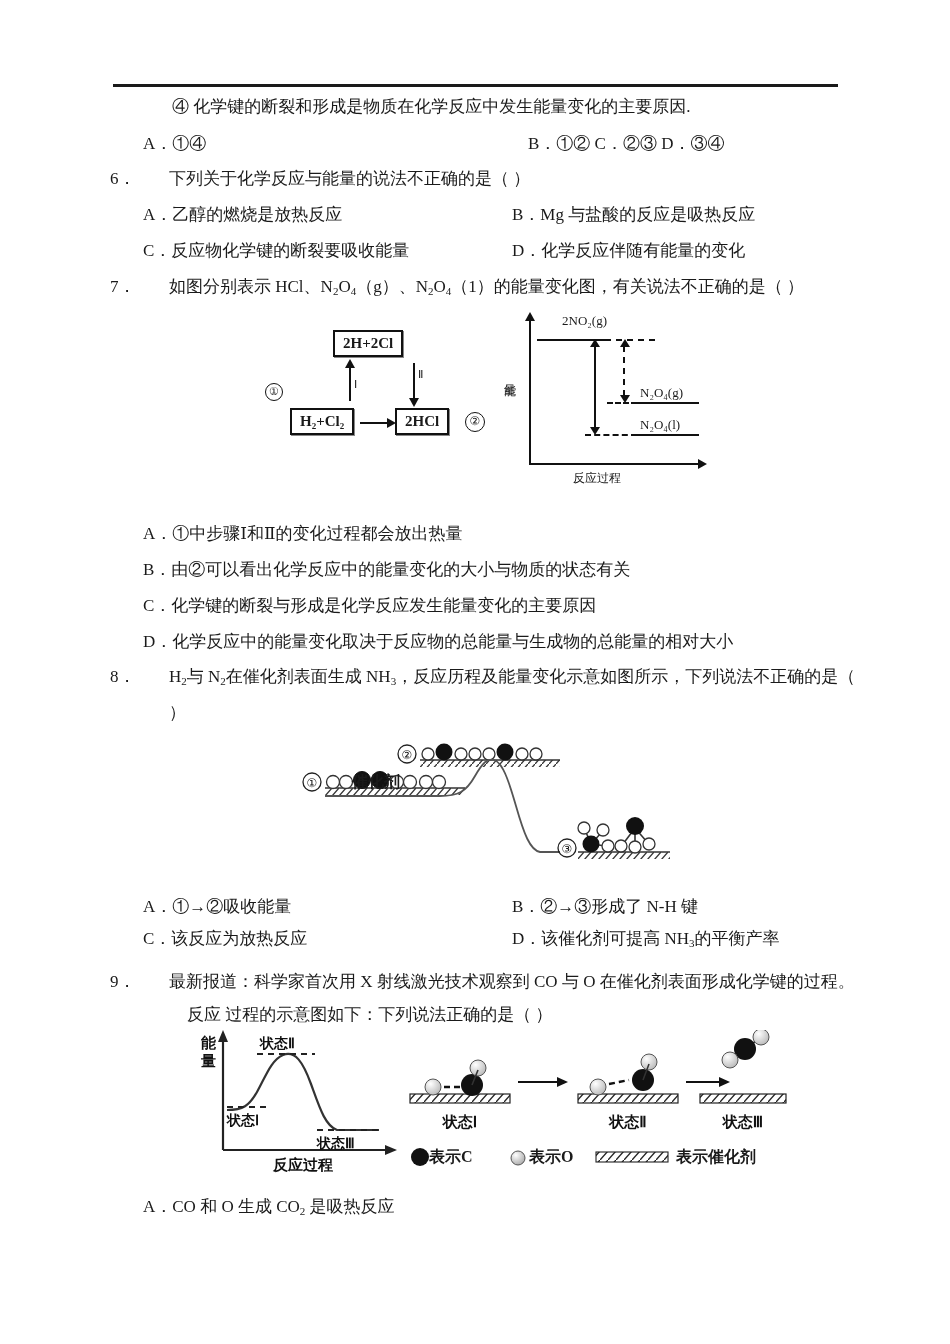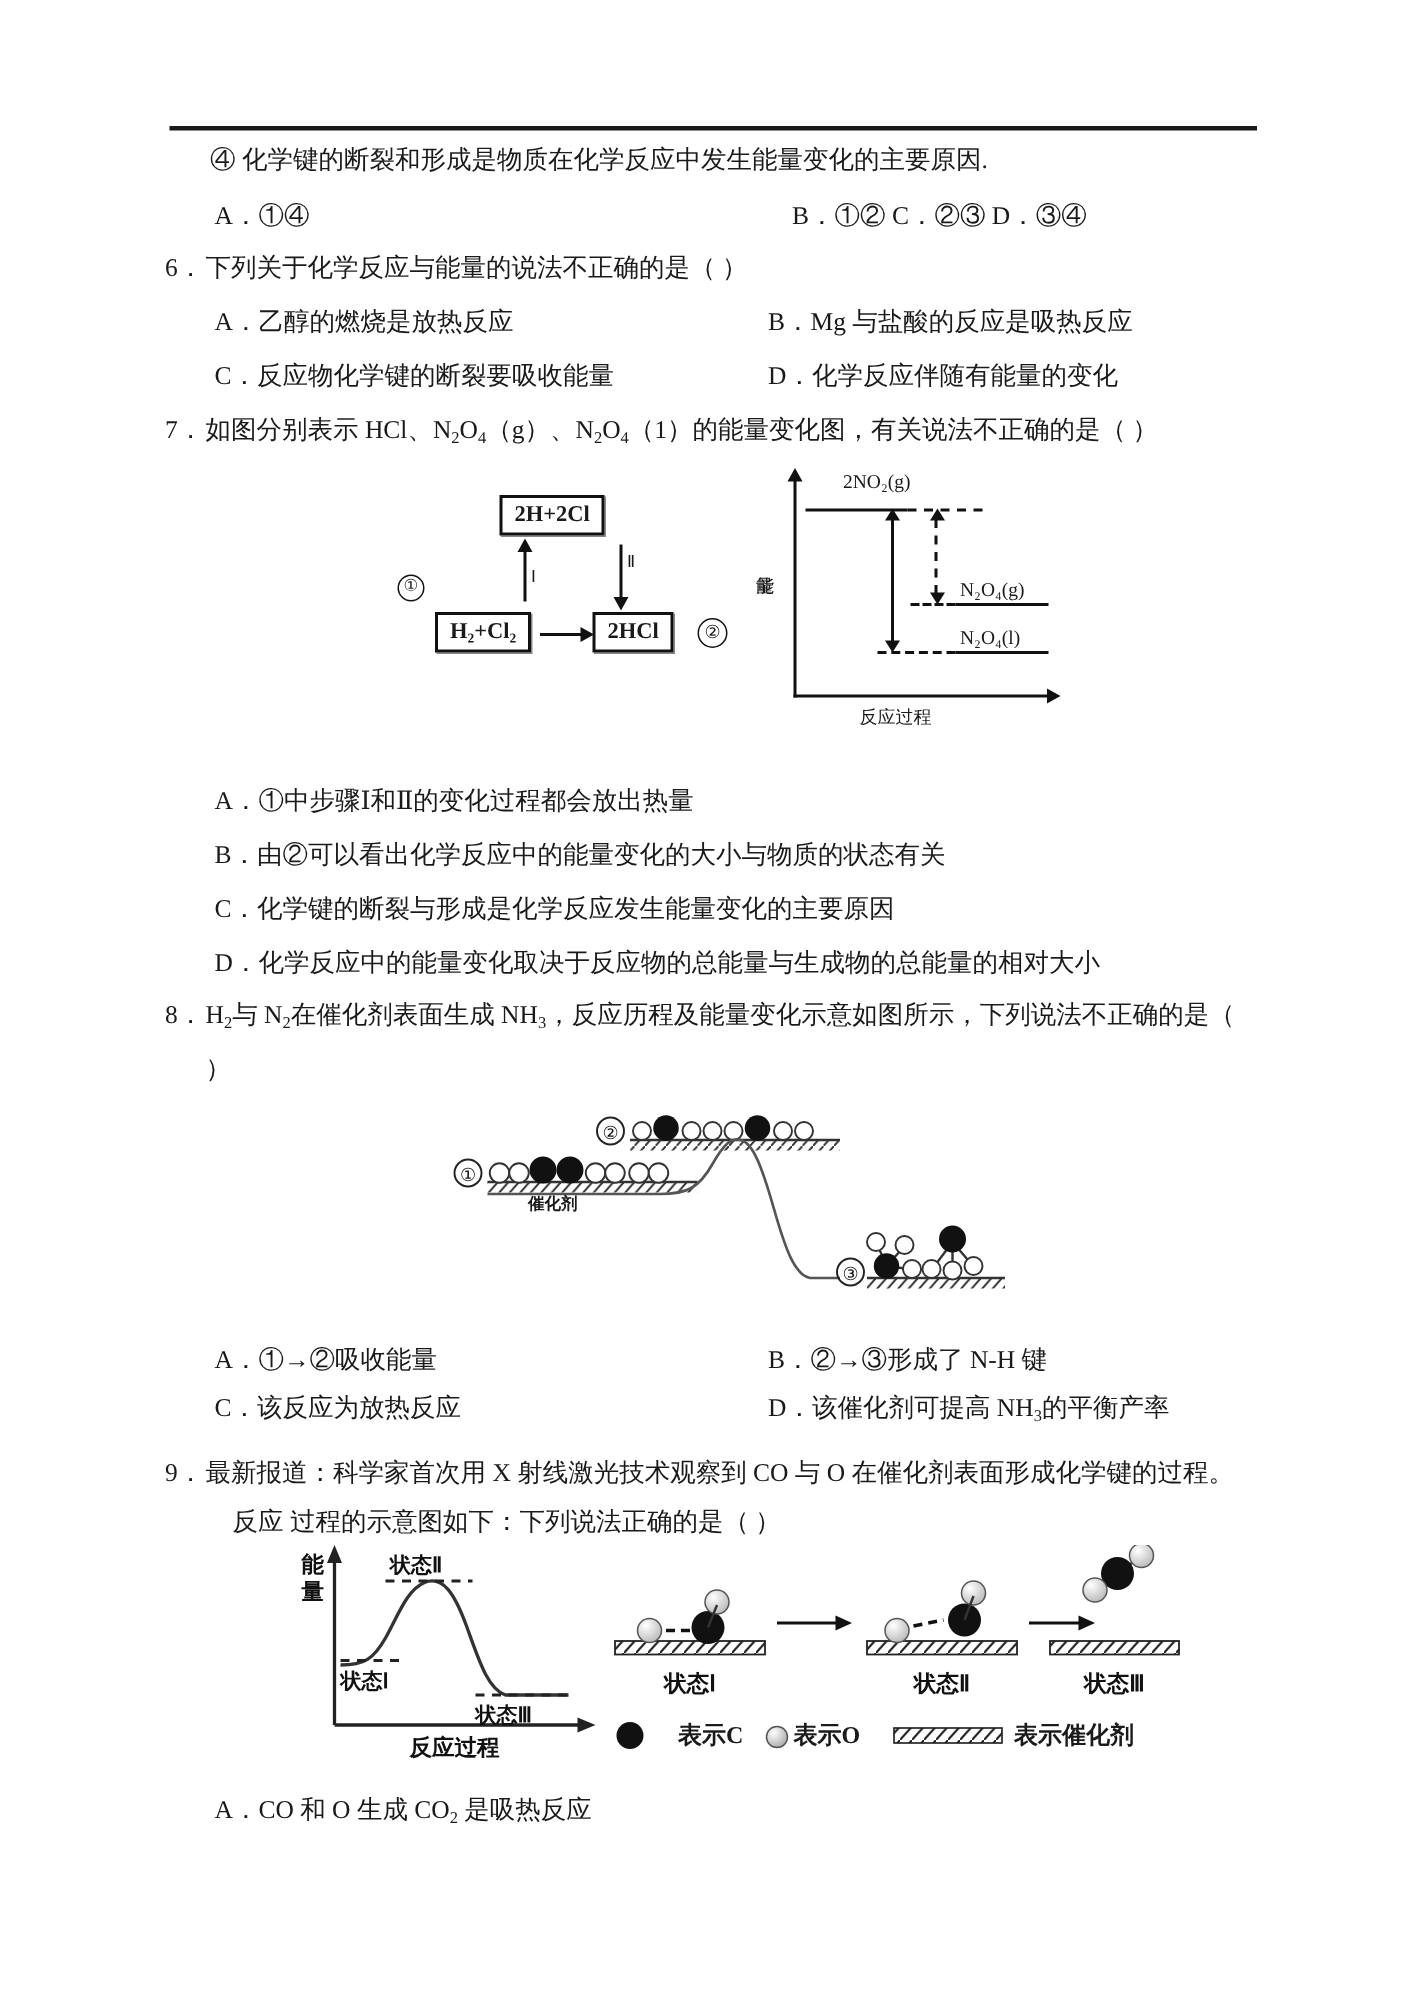--- a/index.html
+++ b/index.html
@@ -5,21 +5,21 @@
   html,body{margin:0;padding:0;}
   body{
     width:950px;height:1344px;background:#fff;
     font-family:"Liberation Serif","DejaVu Serif",serif;
     color:#1a1a1a;position:relative;overflow:hidden;
   }
   .page{position:absolute;left:0;top:0;width:950px;height:1344px;}
 
   .top-rule{position:absolute;left:113px;top:84px;width:725px;height:3px;background:#1a1a1a;}
 
-  .line{position:absolute;font-size:17px;line-height:22px;white-space:nowrap;}
+  .line{position:absolute;font-size:17px;line-height:22px;white-space:nowrap;margin-left:32px;}
   .qnum{position:absolute;font-size:17px;line-height:22px;white-space:nowrap;}
   sub{font-size:11px;vertical-align:-3px;}
 
   .opt{position:absolute;font-size:17px;line-height:22px;white-space:nowrap;}
 
   
   .d7{position:absolute;left:265px;top:330px;width:235px;height:130px;}
   .box{position:absolute;border:2px solid #111;background:#fff;
        font-weight:bold;font-size:15px;text-align:center;
        font-family:"Liberation Serif",serif;box-shadow:1px 1px 0 #888;}
@@ -192,21 +192,21 @@
 
       <line x1="345" y1="88" x2="333" y2="104" stroke="#333" stroke-width="1.6"></line>
       <line x1="345" y1="88" x2="345" y2="104" stroke="#333" stroke-width="1.6"></line>
       <line x1="345" y1="88" x2="357" y2="102" stroke="#333" stroke-width="1.6"></line>
       <circle cx="345" cy="86" r="9" fill="#111"></circle>
       <circle cx="331" cy="106" r="6" fill="#fff" stroke="#333" stroke-width="1.3"></circle>
       <circle cx="345" cy="107" r="6" fill="#fff" stroke="#333" stroke-width="1.3"></circle>
       <circle cx="359" cy="104" r="6" fill="#fff" stroke="#333" stroke-width="1.3"></circle>
     </svg>
   </div>
-  <div class="cap" style="left:352px;top:795px;font-size:11px;">催化剂</div>
+  <div class="cap" style="left:352px;top:772px;font-size:16px;">催化剂</div>
 
   <div class="opt" style="left:143px;top:896px;">A．①→②吸收能量</div>
   <div class="opt" style="left:512px;top:896px;">B．②→③形成了 N‑H 键</div>
   <div class="opt" style="left:143px;top:928px;text-align:center;">C．该反应为放热反应</div>
   <div class="opt" style="left:512px;top:928px;"><span>D．该催化剂可提高 NH</span><sub>3</sub><span>的平衡产率</span></div>
 
   <div class="qnum" style="left:110px;top:971px;">9．</div>
   <div class="line" style="left:137px;top:971px;">最新报道：科学家首次用 X 射线激光技术观察到 CO 与 O 在催化剂表面形成化学键的过程。</div>
   <div class="line" style="left:155px;top:1004px;">反应 过程的示意图如下：下列说法正确的是（      ）</div>
 
@@ -286,19 +286,19 @@
         <radialGradient id="ghost2" cx="35%" cy="30%" r="75%">
           <stop offset="0%" stop-color="#ffffff"></stop>
           <stop offset="100%" stop-color="#aaaaaa"></stop>
         </radialGradient>
       </defs>
       <circle cx="12" cy="15" r="9" fill="#111"></circle>
       <circle cx="110" cy="16" r="7" fill="url(#ghost2)" stroke="#555" stroke-width="1"></circle>
       <rect x="188" y="10" width="72" height="10" fill="url(#hatchC)" stroke="#222" stroke-width="1.1"></rect>
     </svg>
   </div>
-  <div class="cap" style="left:429px;top:1147px;font-size:16px;padding-left:23px;">表示C</div>
+  <div class="cap" style="left:429px;top:1147px;font-size:16px;">表示C</div>
   <div class="cap" style="left:529px;top:1147px;font-size:16px;">表示O</div>
   <div class="cap" style="left:676px;top:1147px;font-size:16px;">表示催化剂</div>
 
   <div class="opt" style="left:143px;top:1196px;"><span>A．CO 和 O 生成 CO</span><sub>2</sub><span> 是吸热反应</span></div>
 
 </div>
 
 </body></html>

